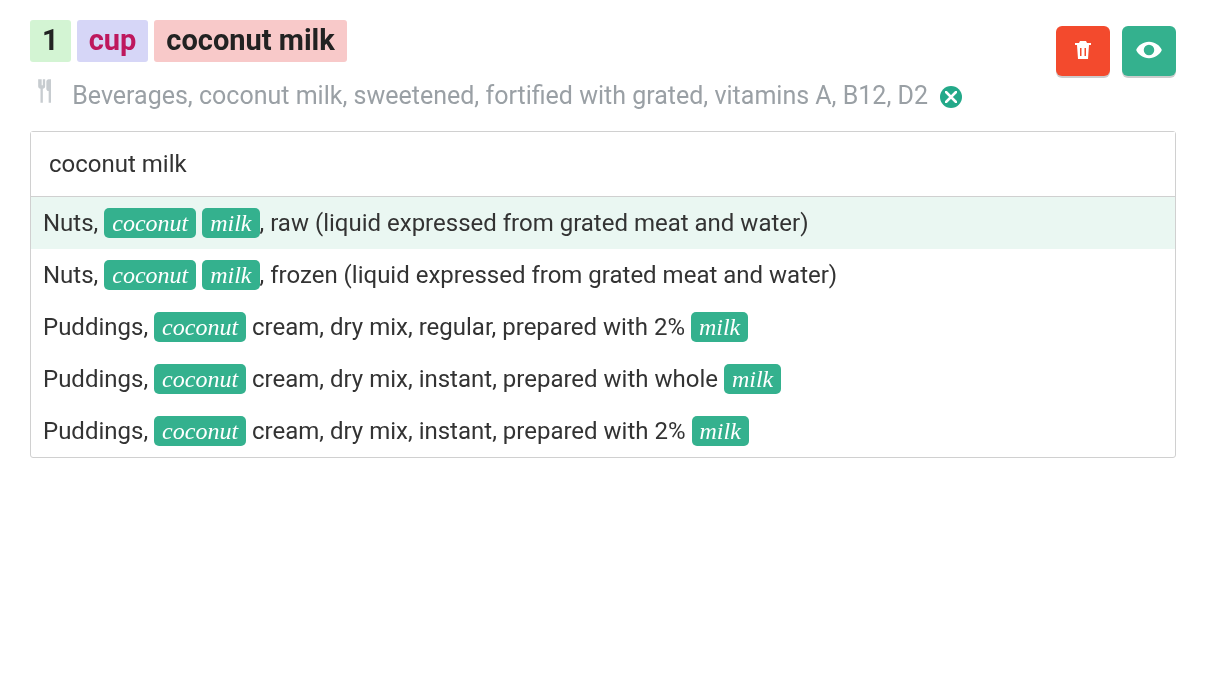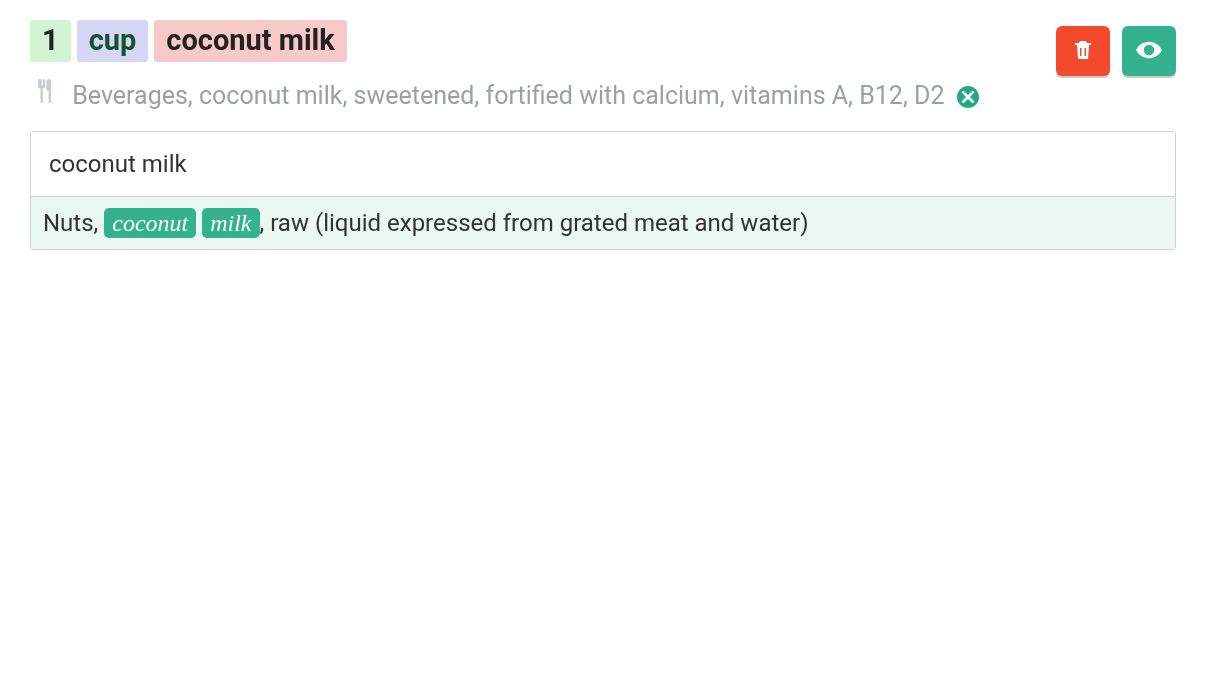--- a/index.html
+++ b/index.html
@@ -26,21 +26,21 @@
     margin-bottom: 14px;
   }
   .chip {
     font-weight: 700;
     font-size: 29px;
     padding: 2px 12px;
     border-radius: 3px;
     line-height: 1.3;
   }
   .chip-qty { background: #d3f4d3; color: #222; }
-  .chip-unit { background: #d6d6f7; color: #14532d; }
+  .chip-unit { background: #d6d6f7; color: #be185d; }
   .chip-name { background: #f8c9c9; color: #222; }
   .desc-line {
     color: #9aa0a5;
     font-size: 25px;
     line-height: 1.6;
     display: block;
   }
   .utensils {
     display: inline-block;
     vertical-align: middle;
@@ -124,21 +124,21 @@
       <span class="chip chip-qty">1</span>
       <span class="chip chip-unit">cup</span>
       <span class="chip chip-name">coconut milk</span>
     </div>
     <div class="desc-line">
       <span class="utensils">
         <svg width="28" height="28" viewBox="0 0 24 24" fill="#c7ccd0">
           <path d="M7 2v6c0 1.1.9 2 2 2v12h2V10c1.1 0 2-.9 2-2V2h-2v5h-1V2h-2v5H9V2H7zm9 0c-1.1 0-2 .9-2 2v6c0 1.1.9 2 2 2v10h2V2h-2z"></path>
         </svg>
       </span>
-      <span>Beverages, coconut milk, sweetened, fortified with calcium, vitamins A, B12, D2</span>
+      <span>Beverages, coconut milk, sweetened, fortified with grated, vitamins A, B12, D2</span>
       <span class="close-pill">
         <svg width="12" height="12" viewBox="0 0 12 12">
           <path d="M1 1 L11 11 M11 1 L1 11" stroke="#fff" stroke-width="2.5" stroke-linecap="round"></path>
         </svg>
       </span>
     </div>
   </div>
   <div class="action-buttons">
     <button class="btn btn-red">
       <span>
@@ -157,14 +157,18 @@
         </svg>
       </span>
     </button>
   </div>
 </div>
 
 <div class="search-wrap">
   <input class="search-input" type="text" value="coconut milk" style="">
   <div class="suggest-list" id="suggest-list">
       <div class="suggest-item selected">Nuts, <span class="hl">coconut</span> <span class="hl">milk</span>, raw (liquid expressed from grated meat and water)</div>
+      <div class="suggest-item">Nuts, <span class="hl">coconut</span> <span class="hl">milk</span>, frozen (liquid expressed from grated meat and water)</div>
+      <div class="suggest-item">Puddings, <span class="hl">coconut</span> cream, dry mix, regular, prepared with 2% <span class="hl">milk</span></div>
+      <div class="suggest-item">Puddings, <span class="hl">coconut</span> cream, dry mix, instant, prepared with whole <span class="hl">milk</span></div>
+      <div class="suggest-item">Puddings, <span class="hl">coconut</span> cream, dry mix, instant, prepared with 2% <span class="hl">milk</span></div>
     </div>
 </div>
 
 </body></html>

